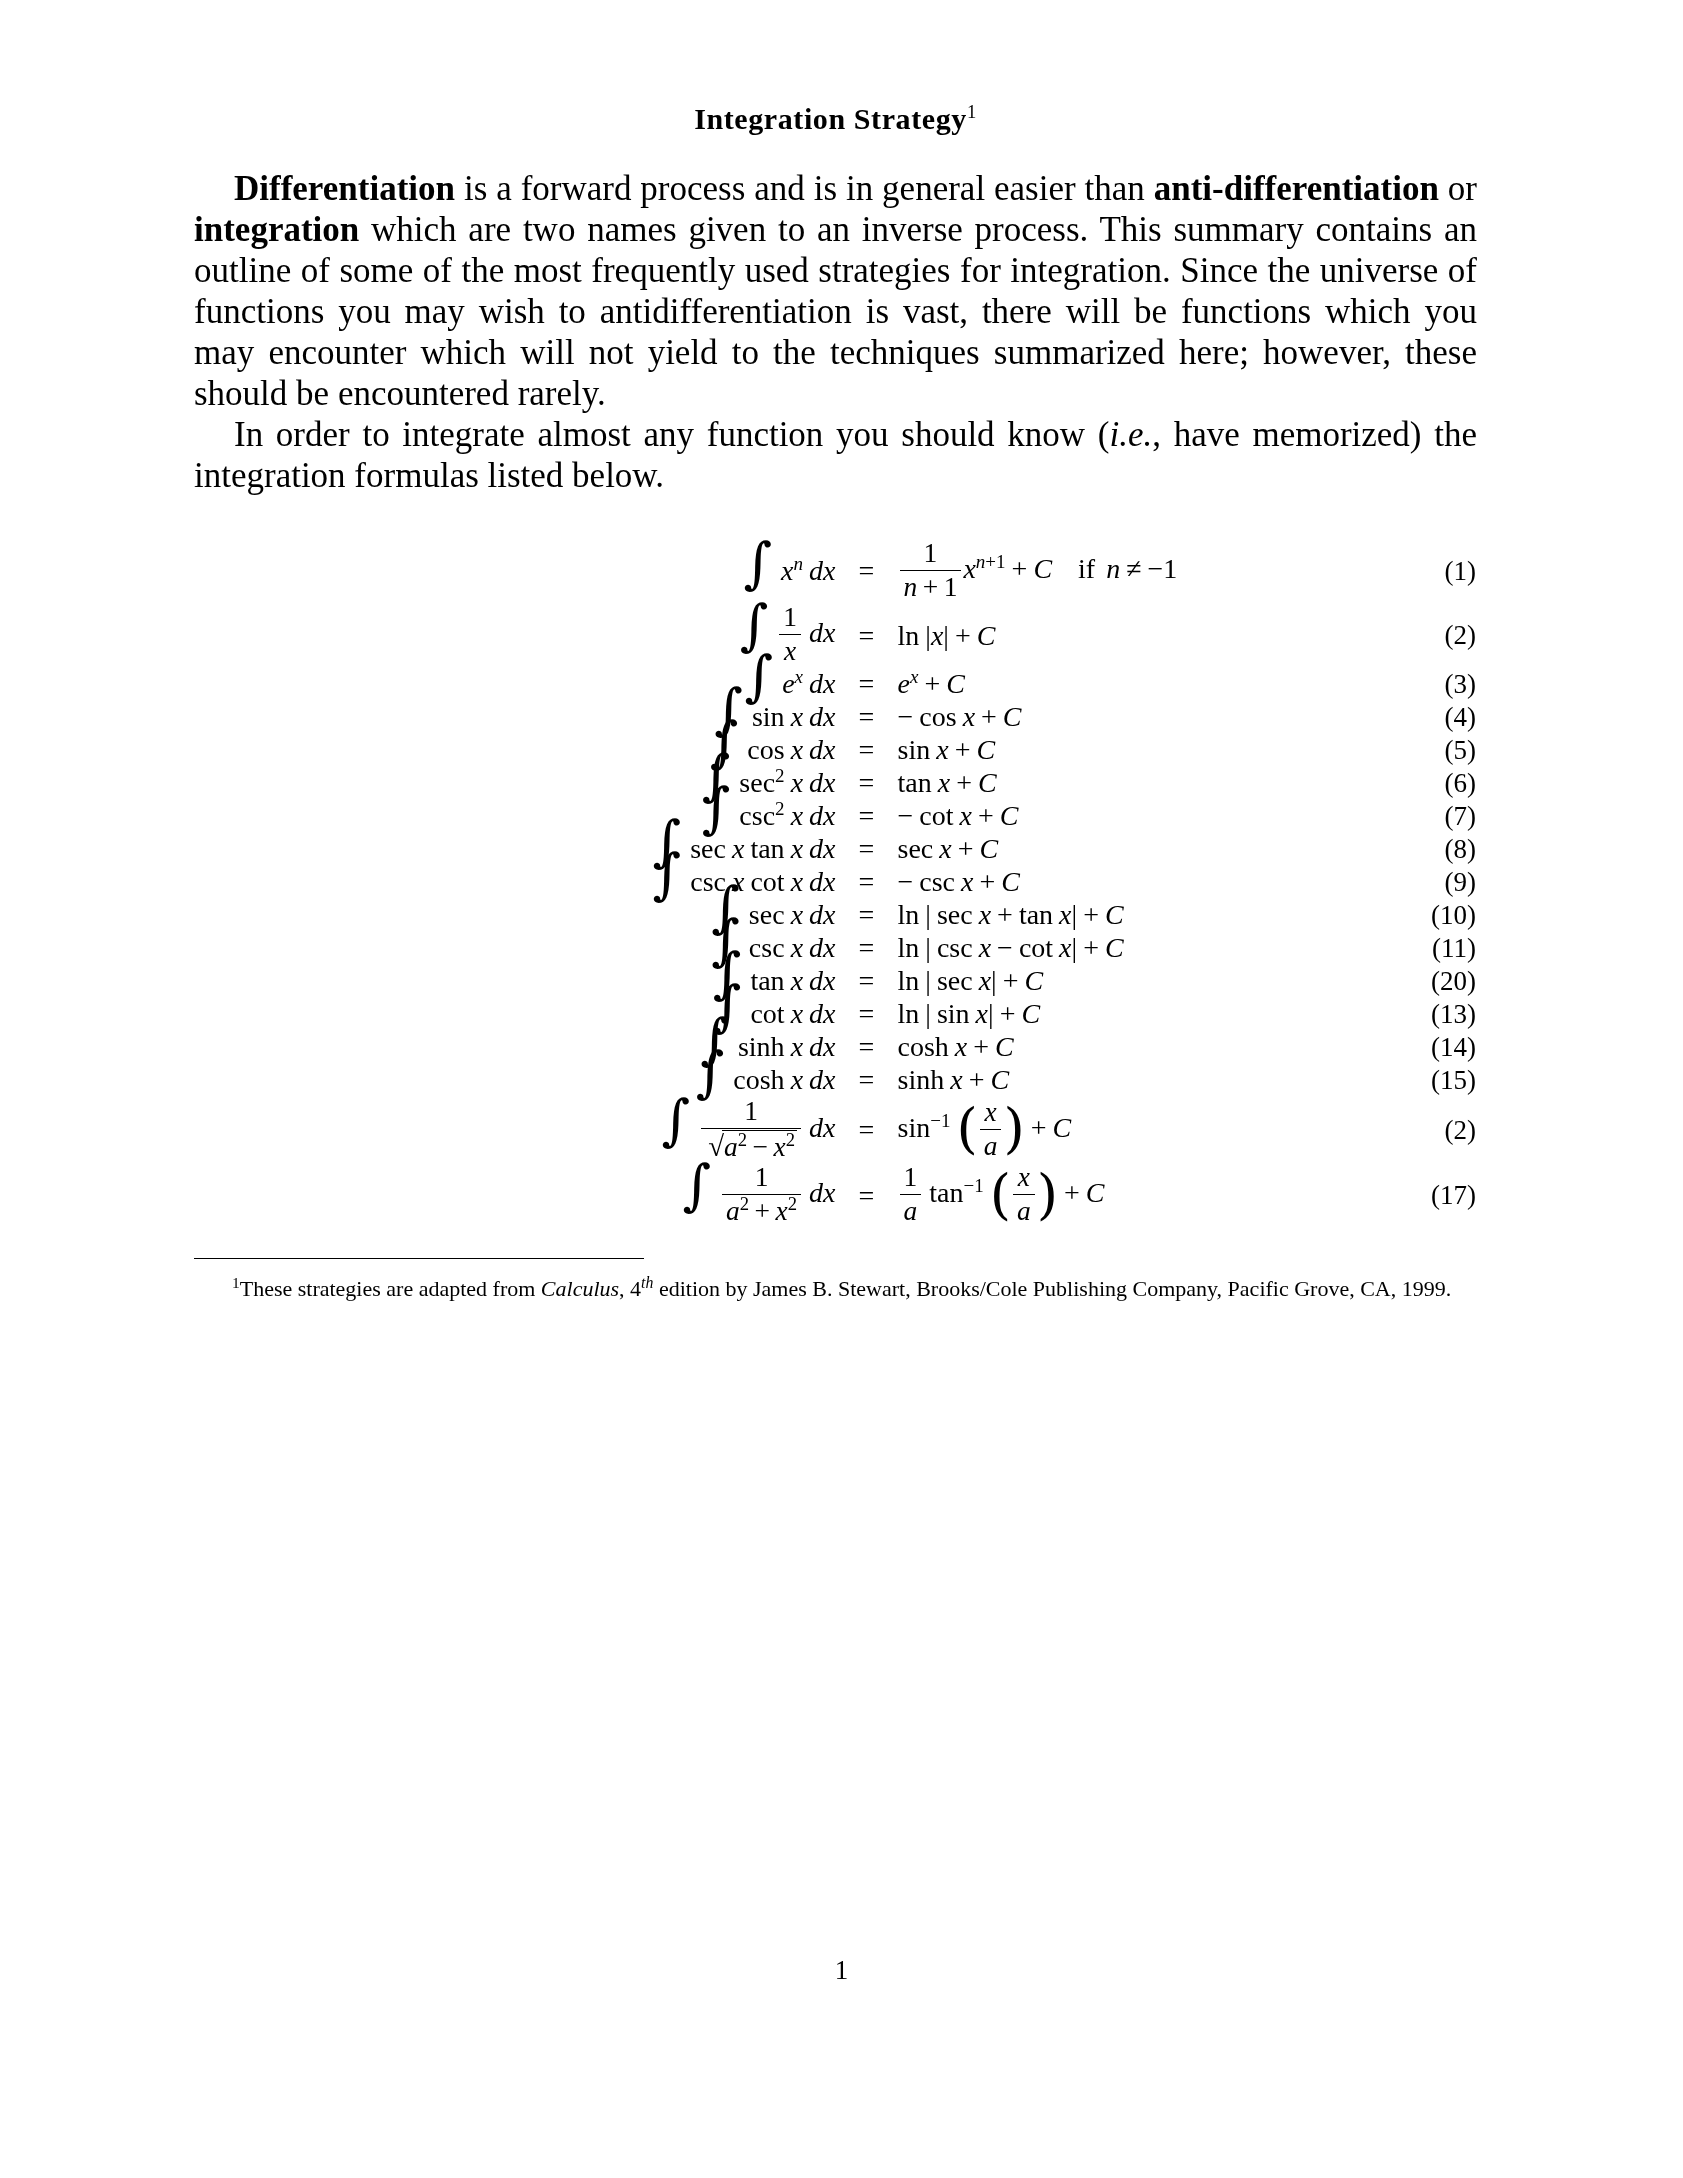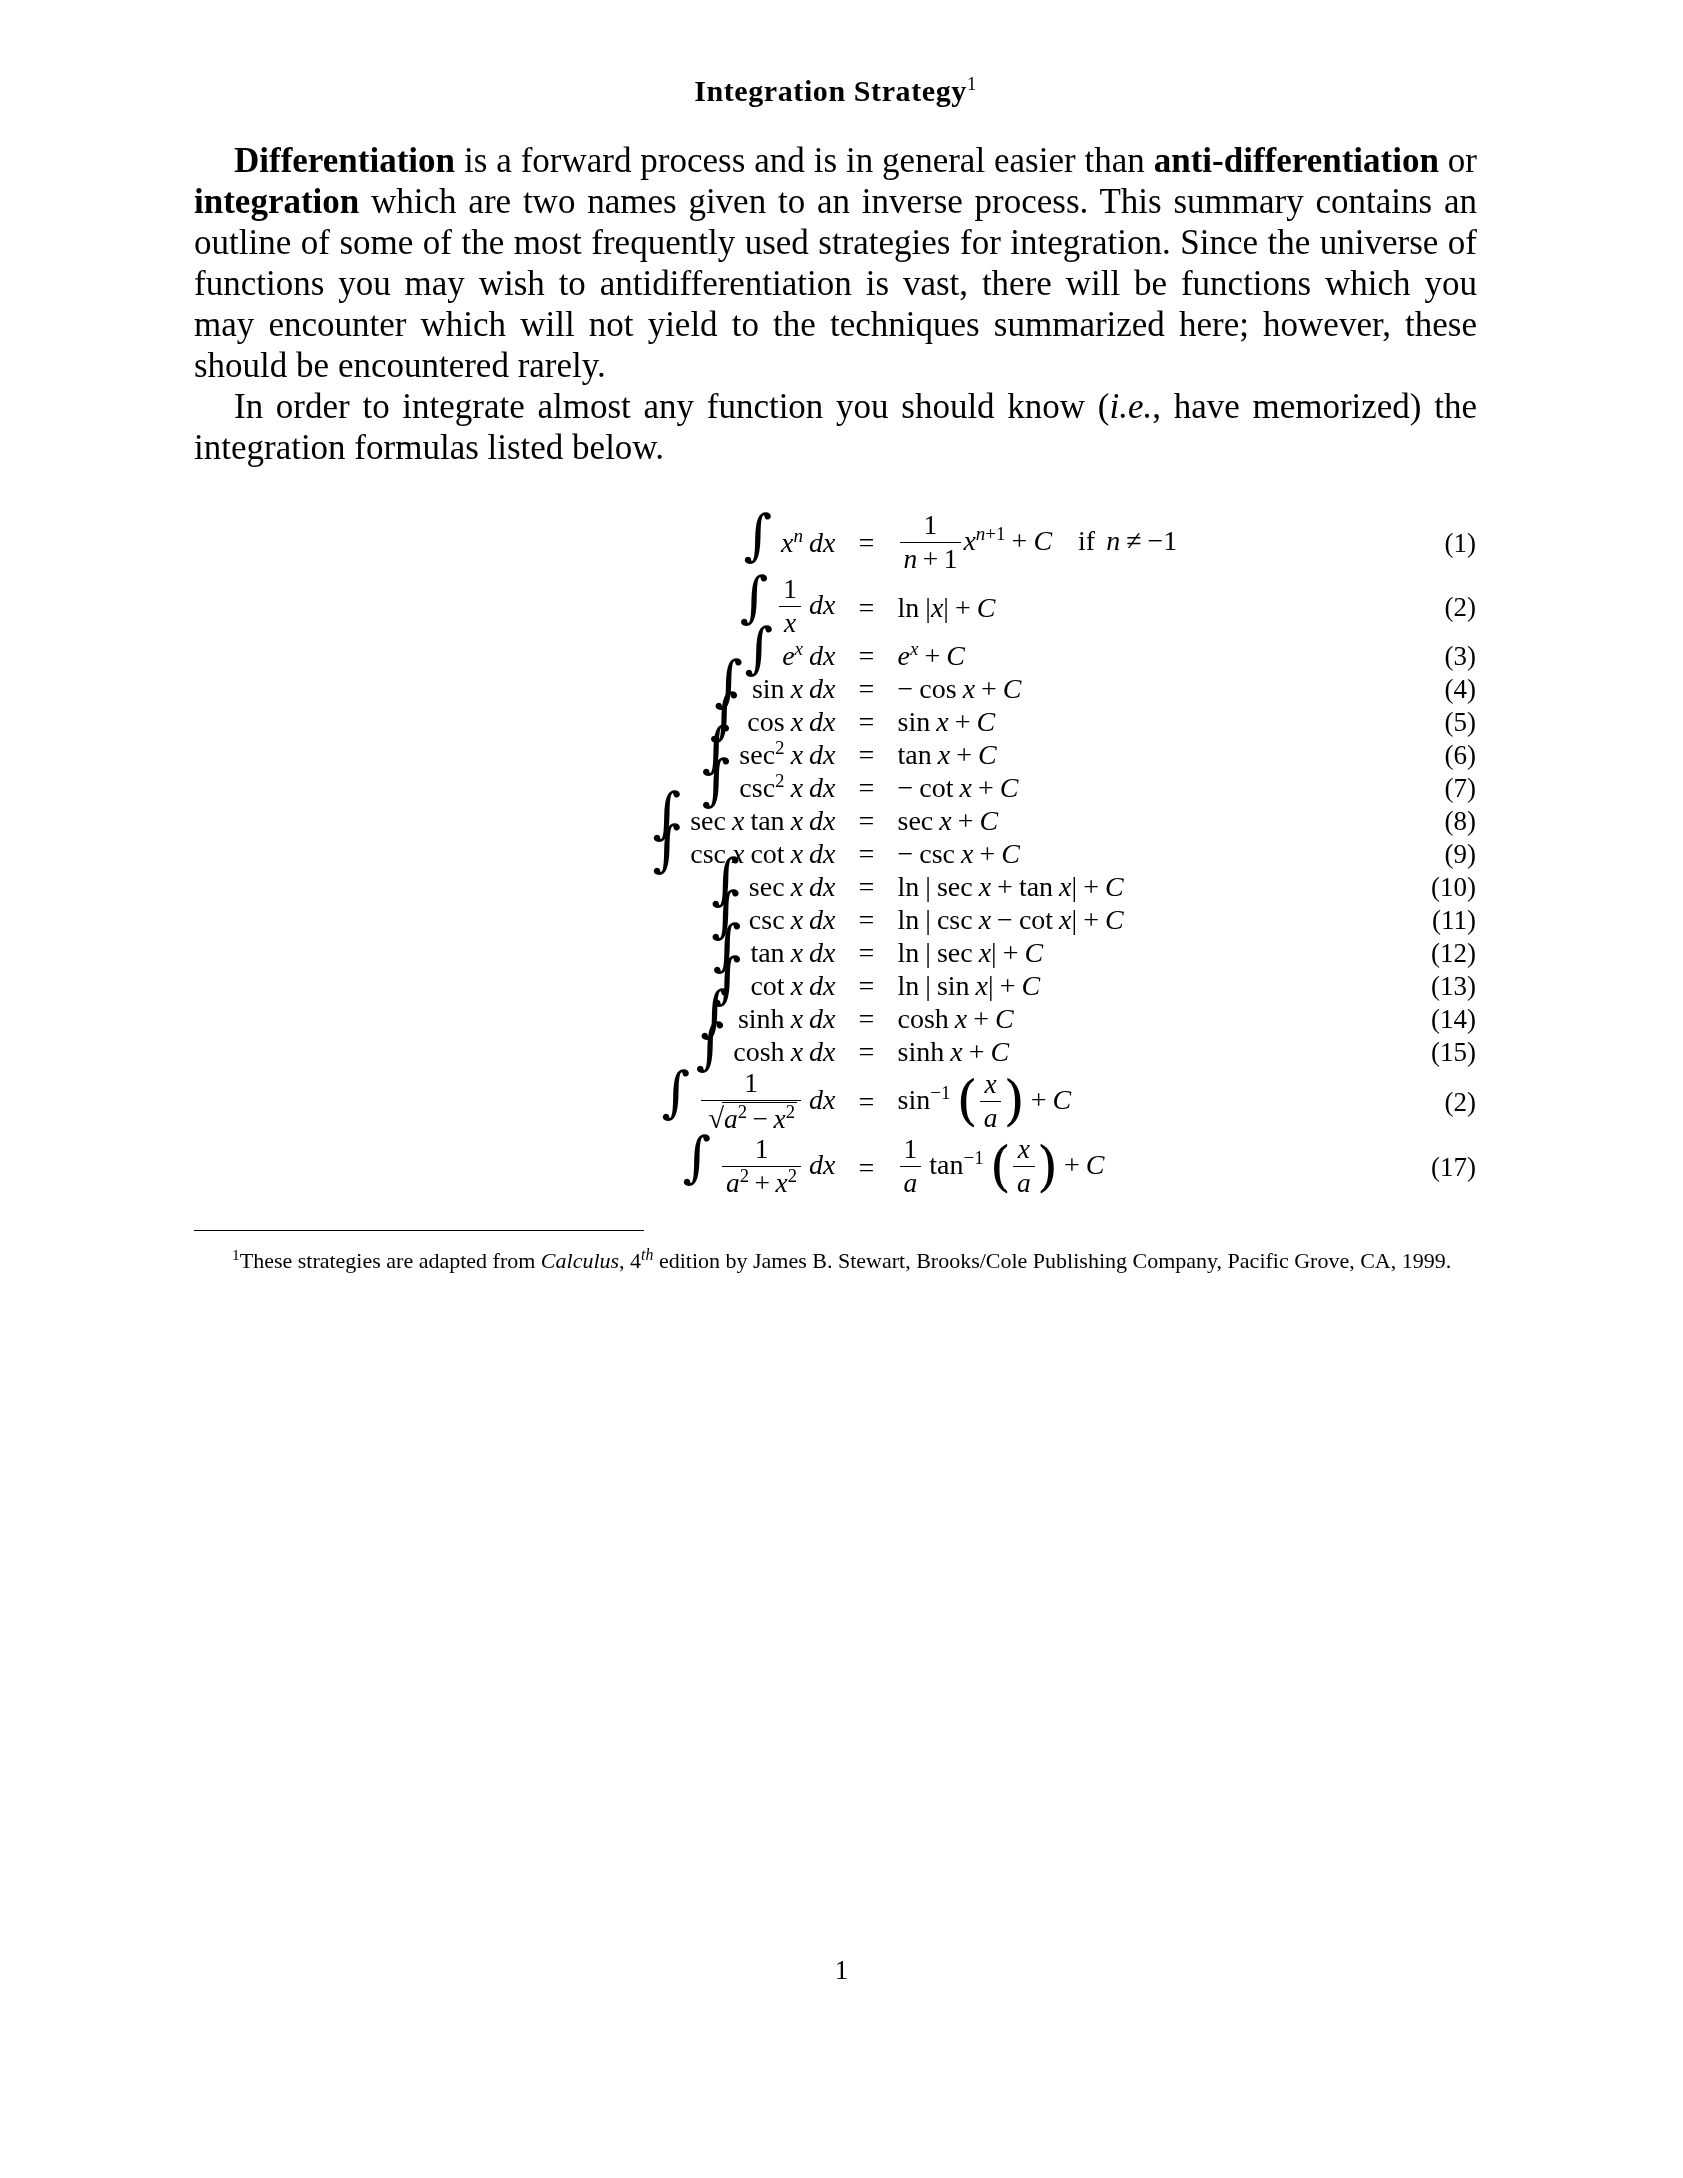--- a/index.html
+++ b/index.html
@@ -24,21 +24,21 @@
     top: 0;
     width: 1283px;
   }
 
   
   .doc-title {
     text-align: center;
     font-size: 30px;
     font-weight: bold;
     letter-spacing: 0.6px;
-    margin-top: 76px;
+    margin-top: 104px;
     line-height: 1;
   }
   .doc-title sup {
     font-size: 0.62em;
     font-weight: normal;
     vertical-align: super;
     line-height: 0;
   }
 
   
@@ -347,21 +347,21 @@
         </tr>
 
         <tr class="eq-row">
           <td class="eq-lhs"><span class="m">
             <span class="intg">∫</span><span class="sp"></span><span class="op">tan</span><span class="sp"></span><span class="mi">x</span><span class="sp"></span><span class="mi">dx</span>
           </span></td>
           <td class="eq-rel"><span class="m mo">=</span></td>
           <td class="eq-rhs"><span class="m">
             <span class="op">ln</span><span class="sp"></span><span class="mo">|</span><span class="sp"></span><span class="op">sec</span><span class="sp"></span><span class="mi">x</span><span class="mo">|</span><span class="sp"></span>+<span class="sp"></span><span class="mi">C</span>
           </span></td>
-          <td class="eq-tag">(12)</td>
+          <td class="eq-tag">(20)</td>
         </tr>
 
         <tr class="eq-row">
           <td class="eq-lhs"><span class="m">
             <span class="intg">∫</span><span class="sp"></span><span class="op">cot</span><span class="sp"></span><span class="mi">x</span><span class="sp"></span><span class="mi">dx</span>
           </span></td>
           <td class="eq-rel"><span class="m mo">=</span></td>
           <td class="eq-rhs"><span class="m">
             <span class="op">ln</span><span class="sp"></span><span class="mo">|</span><span class="sp"></span><span class="op">sin</span><span class="sp"></span><span class="mi">x</span><span class="mo">|</span><span class="sp"></span>+<span class="sp"></span><span class="mi">C</span>
           </span></td>

